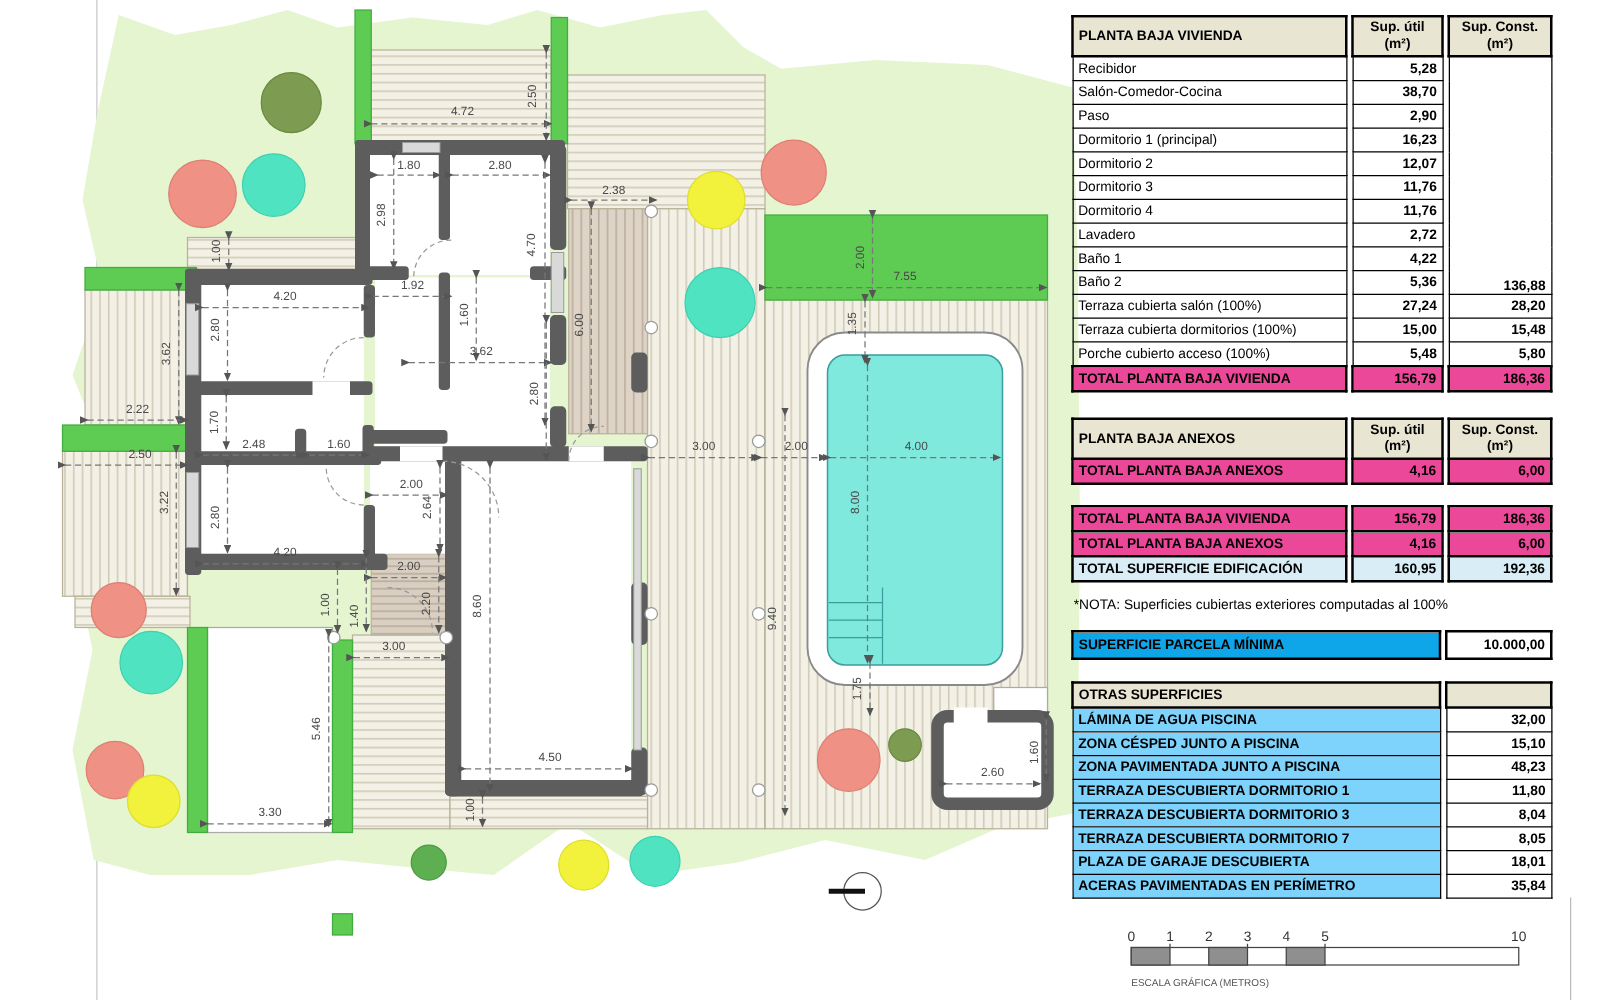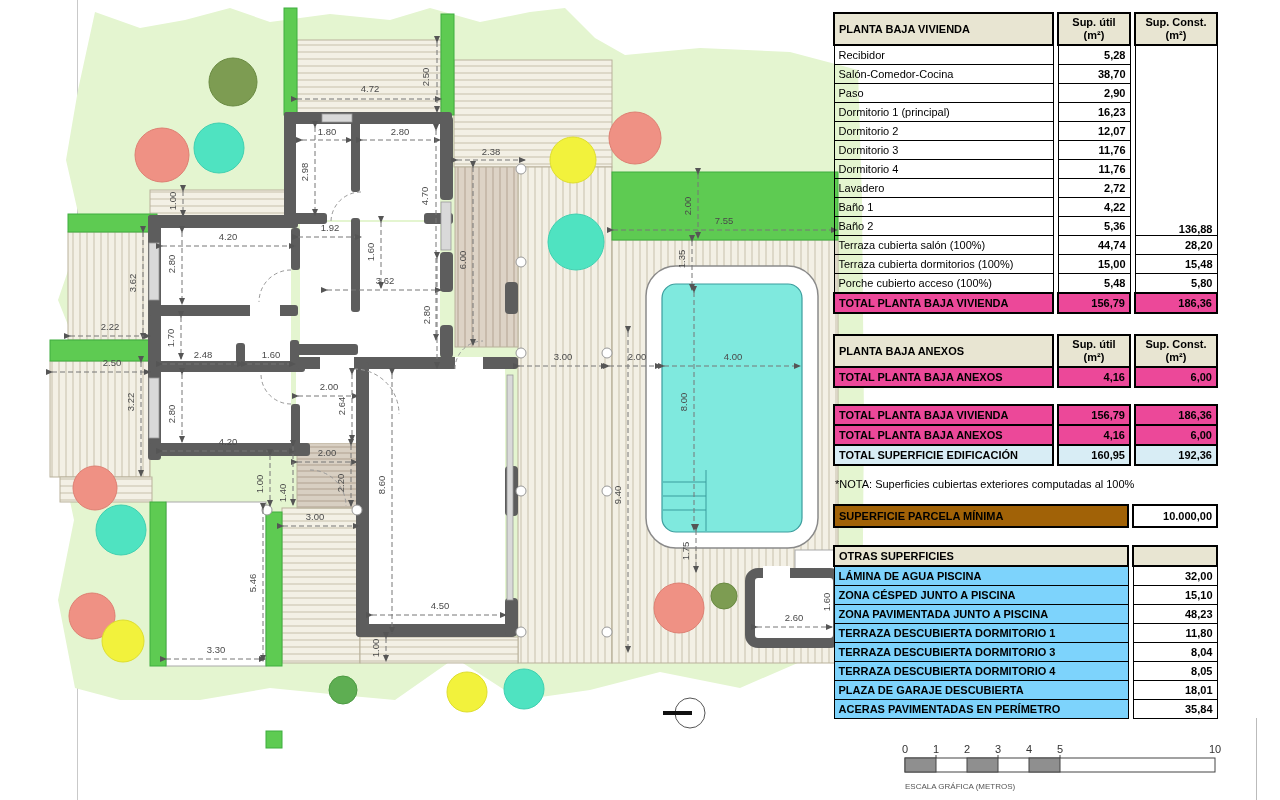--- a/index.html
+++ b/index.html
@@ -1,19 +1,19 @@
 <!DOCTYPE html>
 <html><head>
 <meta charset="utf-8">
 <style>
   html,body{margin:0;padding:0;background:#fff;}
   #page{position:relative;width:1280px;height:800px;overflow:hidden;background:#fff;
         font-family:"Liberation Sans",sans-serif;}
   #plan-svg{position:absolute;left:0;top:0;}
-  #tables{position:absolute;left:833px;top:12px;width:383px;}
+  #tables{position:absolute;left:857px;top:12px;width:383px;}
   table{border-collapse:collapse;width:100%;table-layout:fixed;}
   td{height:18px;padding:0 4px;font-size:11px;color:#000;overflow:hidden;white-space:nowrap;}
   td.c{border:2px solid #000;}
   td.r{border:1px solid #000;}
   td.gap{border:none;padding:0;}
   .hdr td.c{background:#e8e5d2;font-weight:bold;}
   .hdr .vh{text-align:center;line-height:13px;font-size:11px;height:30px;}
   .lbl{text-align:left;}
   .num{text-align:right;font-weight:bold;}
   .tot td.c,.tot td.r{background:#ec4899;font-weight:bold;}
@@ -399,21 +399,21 @@
           </tr>
     <tr>
             <td class="r lbl">Baño 2</td>
             <td class="gap"></td>
             <td class="r num">5,36</td>
             <td class="gap"></td>
           </tr>
     <tr>
             <td class="r lbl">Terraza cubierta salón (100%)</td>
             <td class="gap"></td>
-            <td class="r num">44,74</td>
+            <td class="r num">27,24</td>
             <td class="gap"></td>
             <td class="r num">28,20</td>
           </tr>
     <tr>
             <td class="r lbl">Terraza cubierta dormitorios (100%)</td>
             <td class="gap"></td>
             <td class="r num">15,00</td>
             <td class="gap"></td>
             <td class="r num">15,48</td>
           </tr>
@@ -495,21 +495,21 @@
   <div id="nota">*NOTA: Superficies cubiertas exteriores computadas al 100%</div>
 
   <table style="margin-top:14px">
     <colgroup>
           <col style="width:294px">
           <col style="width:5px">
           <col style="width:84px">
         </colgroup>
     <tbody>
           <tr>
-      <td class="c lbl bold" style="background:#a16207;height:20px">SUPERFICIE PARCELA MÍNIMA</td>
+      <td class="c lbl bold" style="background:#0ea5e9;height:20px">SUPERFICIE PARCELA MÍNIMA</td>
       <td class="gap"></td>
       <td class="c num" style="height:20px">10.000,00</td>
     </tr>
   </tbody>
       </table>
 
   <table style="margin-top:17px">
     <colgroup>
           <col style="width:294px">
           <col style="width:5px">
@@ -540,21 +540,21 @@
             <td class="r lbl bold beige">TERRAZA DESCUBIERTA DORMITORIO 1</td>
             <td class="gap"></td>
             <td class="r num">11,80</td>
           </tr>
     <tr>
             <td class="r lbl bold beige">TERRAZA DESCUBIERTA DORMITORIO 3</td>
             <td class="gap"></td>
             <td class="r num">8,04</td>
           </tr>
     <tr>
-            <td class="r lbl bold beige">TERRAZA DESCUBIERTA DORMITORIO 4</td>
+            <td class="r lbl bold beige">TERRAZA DESCUBIERTA DORMITORIO 7</td>
             <td class="gap"></td>
             <td class="r num">8,05</td>
           </tr>
     <tr>
             <td class="r lbl bold beige">PLAZA DE GARAJE DESCUBIERTA</td>
             <td class="gap"></td>
             <td class="r num">18,01</td>
           </tr>
     <tr>
             <td class="r lbl bold beige">ACERAS PAVIMENTADAS EN PERÍMETRO</td>

